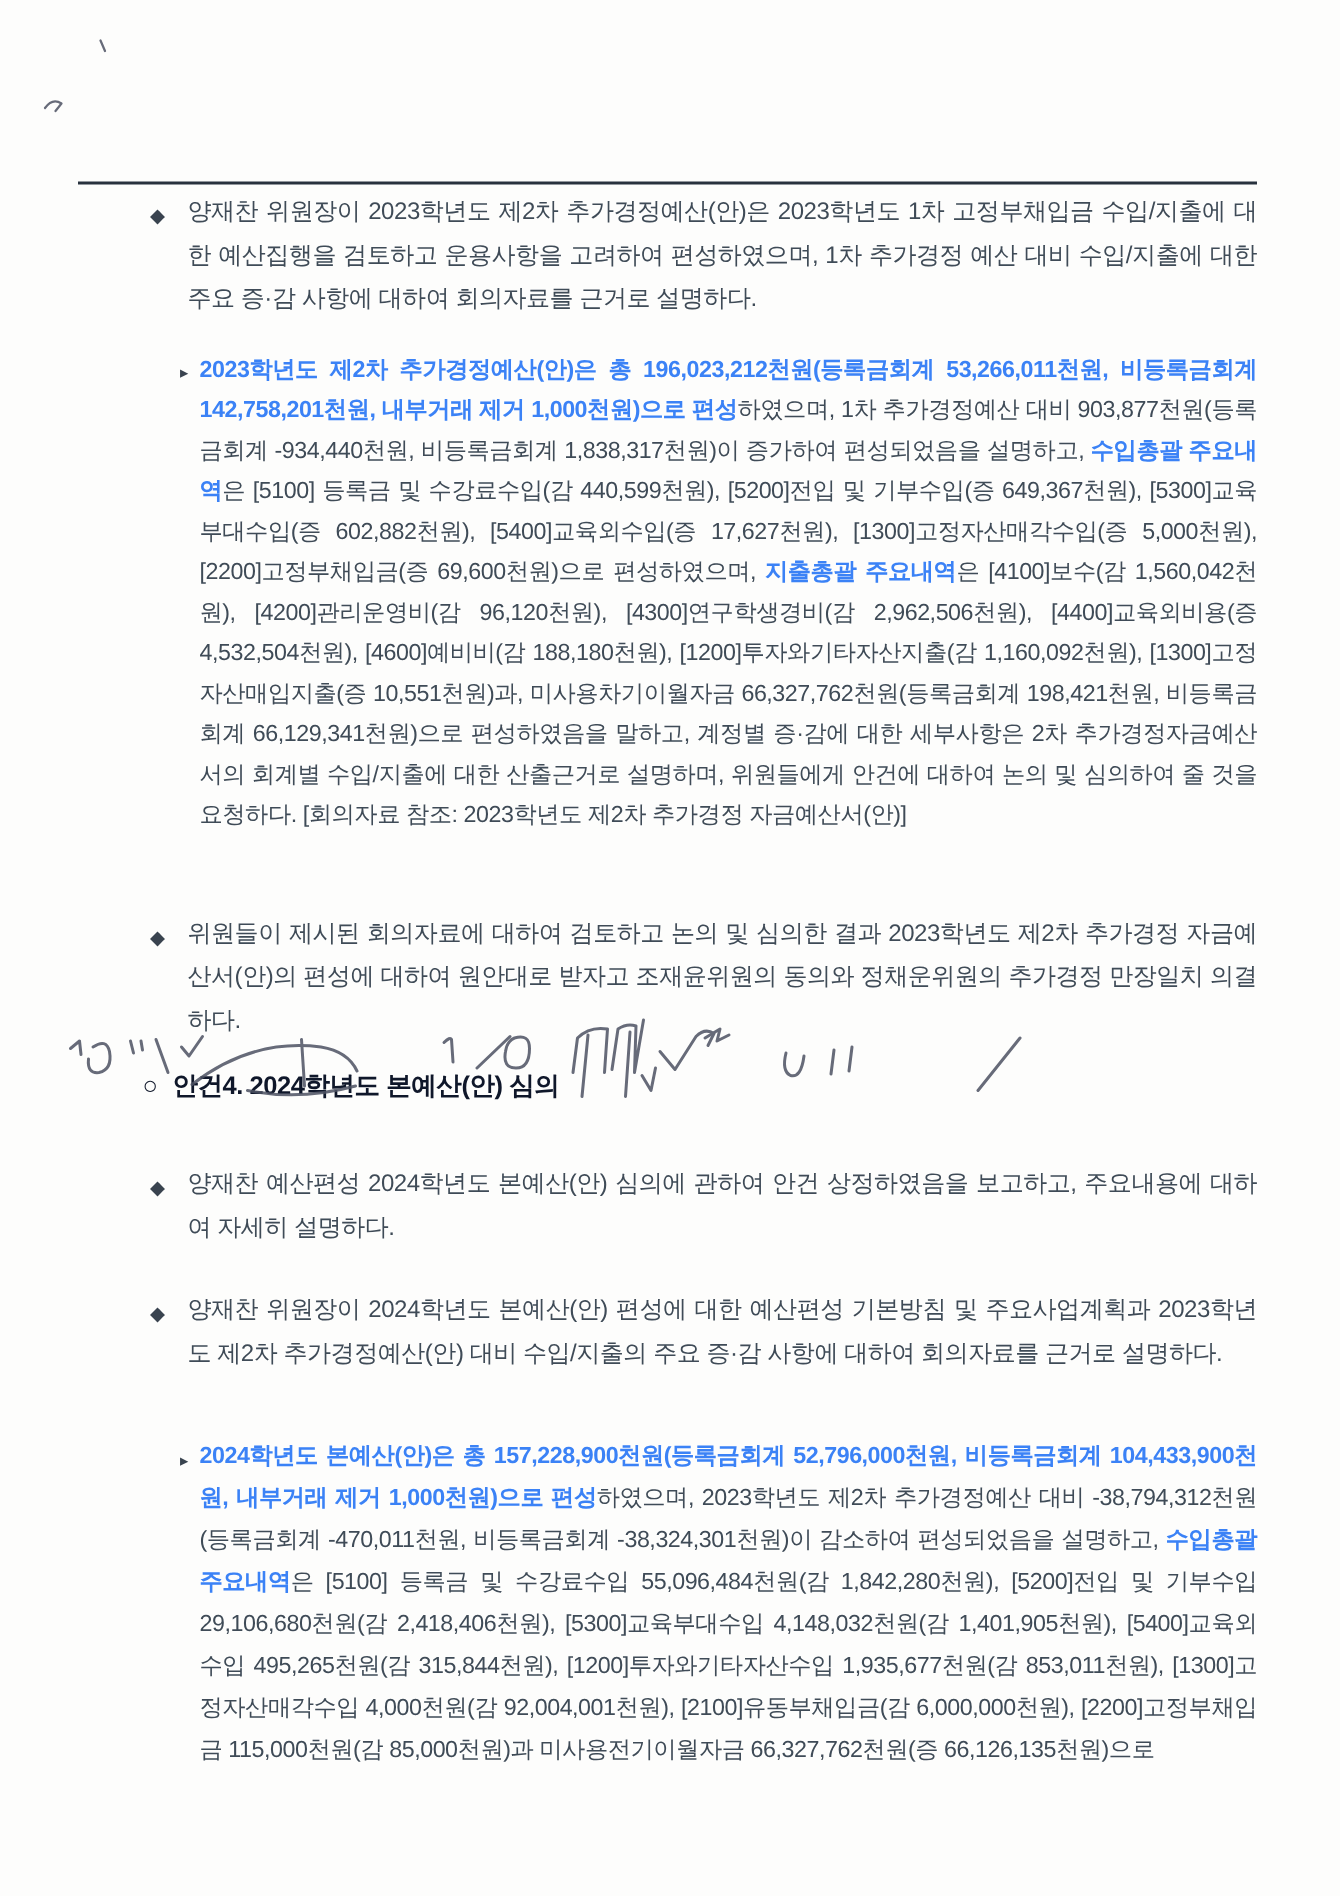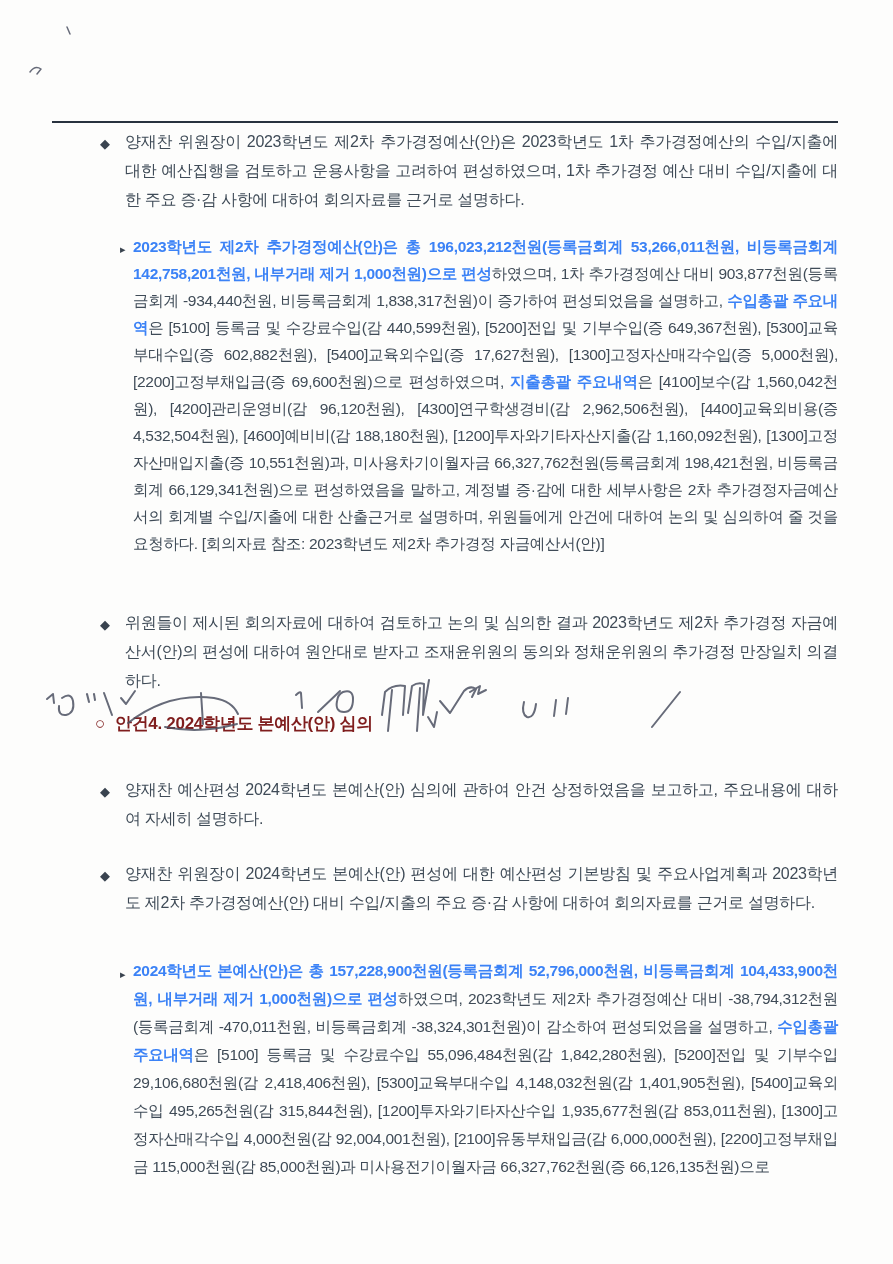--- a/index.html
+++ b/index.html
@@ -37,21 +37,21 @@
   
   .p-tri{left:120px;width:718px;font-size:15.5px;line-height:27px;}
   .p-tri .ptext{margin-left:13px;}
   .p-tri .bullet{font-size:11px;top:3px;}
   .seg-b{font-weight:bold;color:#3b82f6;}
   .heading{
     position:absolute;
     left:95px;top:712px;
     font-size:17px;
     font-weight:bold;
-    color:#7f1d1d;
+    color:#0f172a;
     letter-spacing:-0.3px;
     text-align:center;
   }
   .heading .circle{
     font-weight:normal;
     font-size:17px;
     margin-right:10px;
   }
   .pen{
     position:absolute;left:0;top:0;
@@ -61,21 +61,21 @@
 </style>
 </head>
 <body>
 
 <div class="page">
 
   <div class="rule-top"></div>
 
   <div class="para p-diamond" style="top:127px;">
     <span class="bullet">◆</span>
-    <span class="ptext">양재찬 위원장이 2023학년도 제2차 추가경정예산(안)은 2023학년도 1차 추가경정예산의 수입/지출에 대한 예산집행을 검토하고 운용사항을 고려하여 편성하였으며, 1차 추가경정 예산 대비 수입/지출에 대한 주요 증·감 사항에 대하여 회의자료를 근거로 설명하다.</span>
+    <span class="ptext">양재찬 위원장이 2023학년도 제2차 추가경정예산(안)은 2023학년도 1차 고정부채입금 수입/지출에 대한 예산집행을 검토하고 운용사항을 고려하여 편성하였으며, 1차 추가경정 예산 대비 수입/지출에 대한 주요 증·감 사항에 대하여 회의자료를 근거로 설명하다.</span>
   </div>
 
   <div class="para p-tri" style="top:233px;">
     <span class="bullet">▸</span>
     <span class="ptext"><span class="seg-b">2023학년도 제2차 추가경정예산(안)은 총 196,023,212천원(등록금회계 53,266,011천원, 비등록금회계 142,758,201천원, 내부거래 제거 1,000천원)으로 편성</span><span>하였으며, 1차 추가경정예산 대비 903,877천원(등록금회계 -934,440천원, 비등록금회계 1,838,317천원)이 증가하여 편성되었음을 설명하고, </span><span class="seg-b">수입총괄 주요내역</span><span>은 [5100] 등록금 및 수강료수입(감 440,599천원), [5200]전입 및 기부수입(증 649,367천원), [5300]교육부대수입(증 602,882천원), [5400]교육외수입(증 17,627천원), [1300]고정자산매각수입(증 5,000천원), [2200]고정부채입금(증 69,600천원)으로 편성하였으며, </span><span class="seg-b">지출총괄 주요내역</span><span>은 [4100]보수(감 1,560,042천원), [4200]관리운영비(감 96,120천원), [4300]연구학생경비(감 2,962,506천원), [4400]교육외비용(증 4,532,504천원), [4600]예비비(감 188,180천원), [1200]투자와기타자산지출(감 1,160,092천원), [1300]고정자산매입지출(증 10,551천원)과, 미사용차기이월자금 66,327,762천원(등록금회계 198,421천원, 비등록금회계 66,129,341천원)으로 편성하였음을 말하고, 계정별 증·감에 대한 세부사항은 2차 추가경정자금예산서의 회계별 수입/지출에 대한 산출근거로 설명하며, 위원들에게 안건에 대하여 논의 및 심의하여 줄 것을 요청하다. [회의자료 참조: 2023학년도 제2차 추가경정 자금예산서(안)]</span></span>
   </div>
 
   <div class="para p-diamond" style="top:608px;">
     <span class="bullet">◆</span>
     <span class="ptext">위원들이 제시된 회의자료에 대하여 검토하고 논의 및 심의한 결과 2023학년도 제2차 추가경정 자금예산서(안)의 편성에 대하여 원안대로 받자고 조재윤위원의 동의와 정채운위원의 추가경정 만장일치 의결하다.</span>

